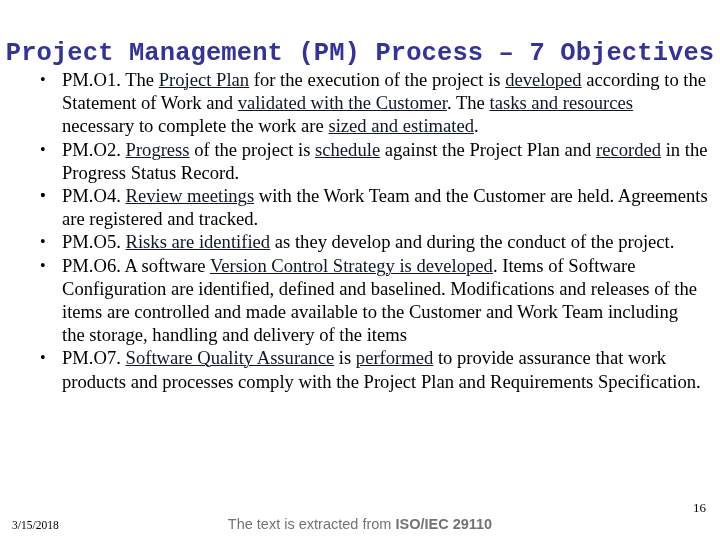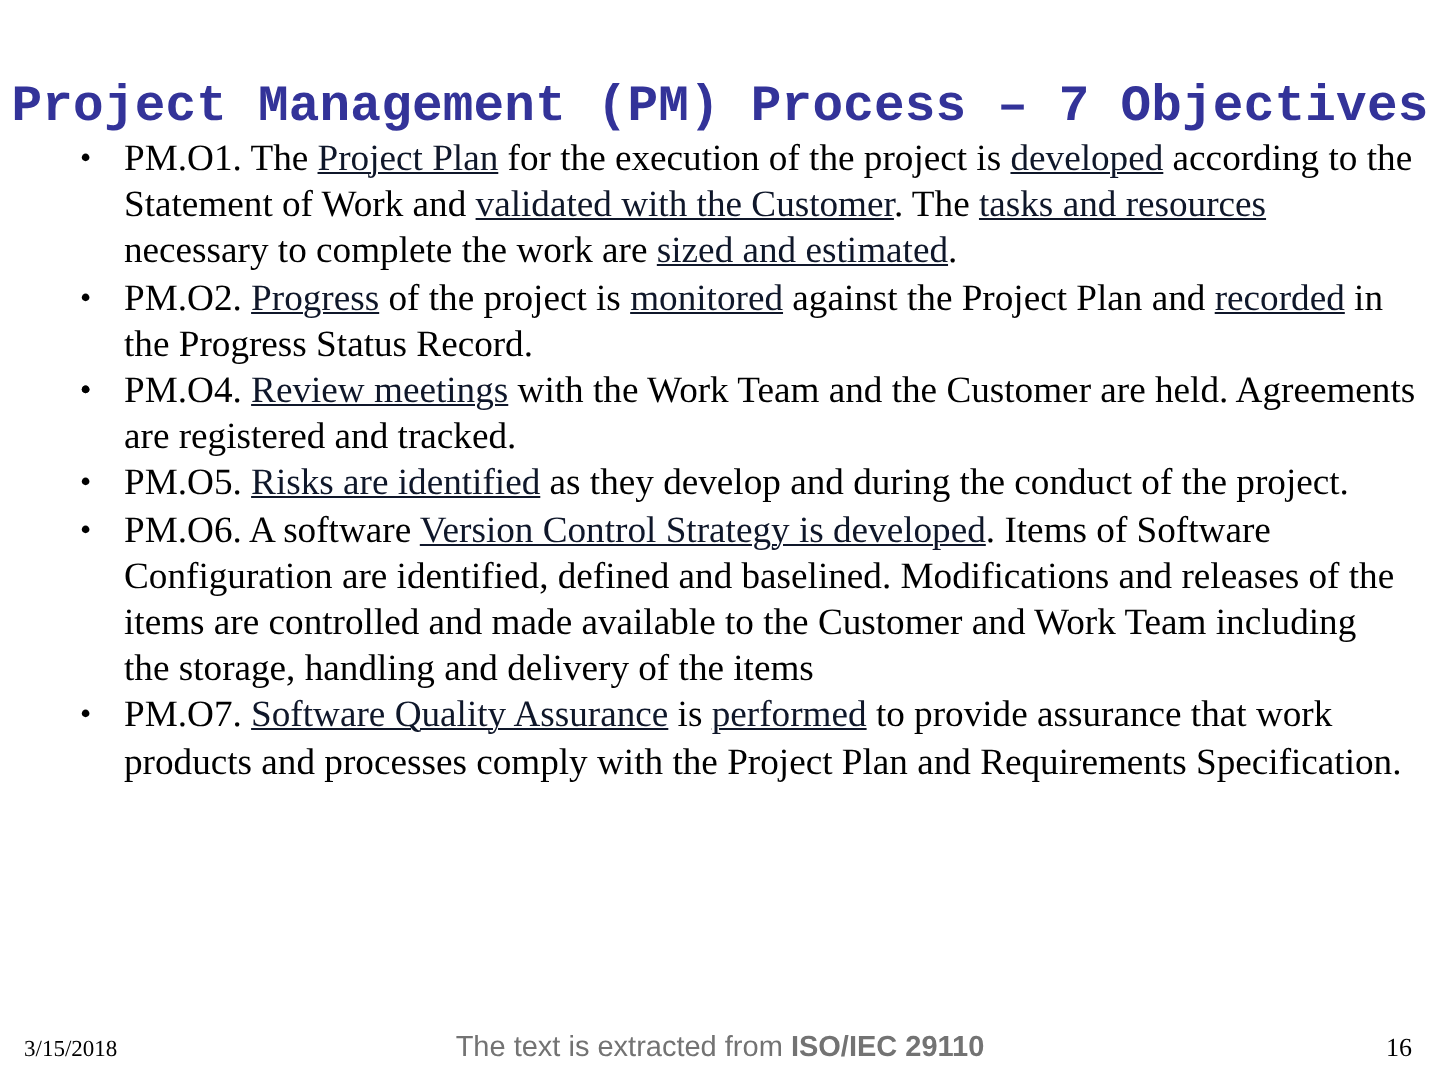--- a/index.html
+++ b/index.html
@@ -94,37 +94,37 @@
     font-size: 14.5px;
     line-height: 17px;
     color: #737373;
   }
   #footer-note .strong-part {
     font-weight: bold;
   }
   #footer-page {
     position: absolute;
     right: 14px;
-    bottom: 9px;
+    bottom: 25px;
     font-family: "Liberation Serif", "DejaVu Serif", serif;
     font-size: 13px;
     line-height: 15px;
     color: #000000;
   }
 </style>
 </head>
 <body>
 
 <div id="slide">
 
   <h1 id="slide-title">Project Management (PM) Process – 7 Objectives</h1>
 
   <ul id="body-list">
       <li class="bullet-item"><span class="bullet-mark">•</span><span class="bullet-text"><span>PM.O1. The </span><span class="u">Project Plan</span><span> for the execution of the project is </span><span class="u">developed</span><span> according to the Statement of Work and </span><span class="u">validated with the Customer</span><span>. The </span><span class="u">tasks and resources</span><span> necessary to complete the work are </span><span class="u">sized and estimated</span><span>.</span></span></li>
-      <li class="bullet-item"><span class="bullet-mark">•</span><span class="bullet-text"><span>PM.O2. </span><span class="u">Progress</span><span> of the project is </span><span class="u">monitored</span><span> against the Project Plan and </span><span class="u">recorded</span><span> in the Progress Status Record.</span></span></li>
+      <li class="bullet-item"><span class="bullet-mark">•</span><span class="bullet-text"><span>PM.O2. </span><span class="u">Progress</span><span> of the project is </span><span class="u">schedule</span><span> against the Project Plan and </span><span class="u">recorded</span><span> in the Progress Status Record.</span></span></li>
       <li class="bullet-item"><span class="bullet-mark">•</span></li>
       <li class="bullet-item"><span class="bullet-mark">•</span><span class="bullet-text"><span>PM.O4. </span><span class="u">Review meetings</span><span> with the Work Team and the Customer are held. Agreements are registered and tracked.</span></span></li>
       <li class="bullet-item"><span class="bullet-mark">•</span><span class="bullet-text"><span>PM.O5. </span><span class="u">Risks are identified</span><span> as they develop and during the conduct of the project.</span></span></li>
       <li class="bullet-item"><span class="bullet-mark">•</span><span class="bullet-text"><span>PM.O6. A software </span><span class="u">Version Control Strategy is developed</span><span style="white-space: pre-wrap;">. Items of Software Configuration are identified, defined and baselined. Modifications and releases of the items are controlled and made available to the Customer and Work Team including  the storage, handling and delivery of the items</span></span></li>
       <li class="bullet-item"><span class="bullet-mark">•</span><span class="bullet-text"><span>PM.O7. </span><span class="u">Software Quality Assurance</span><span> is </span><span class="u">performed</span><span> to provide assurance that work products and processes comply with the Project Plan and Requirements Specification.</span></span></li>
     </ul>
 
   <div id="footer-date">3/15/2018</div>
 
   <div id="footer-note">

